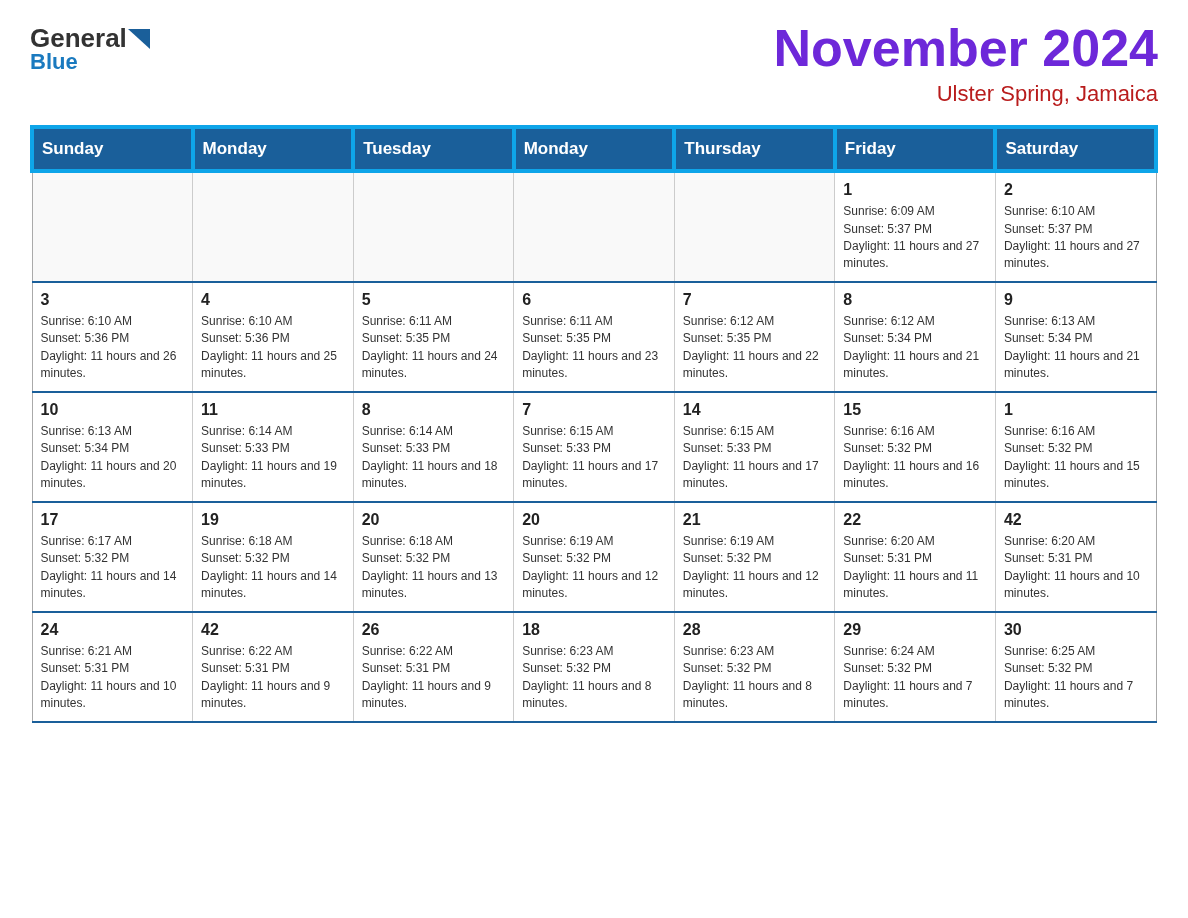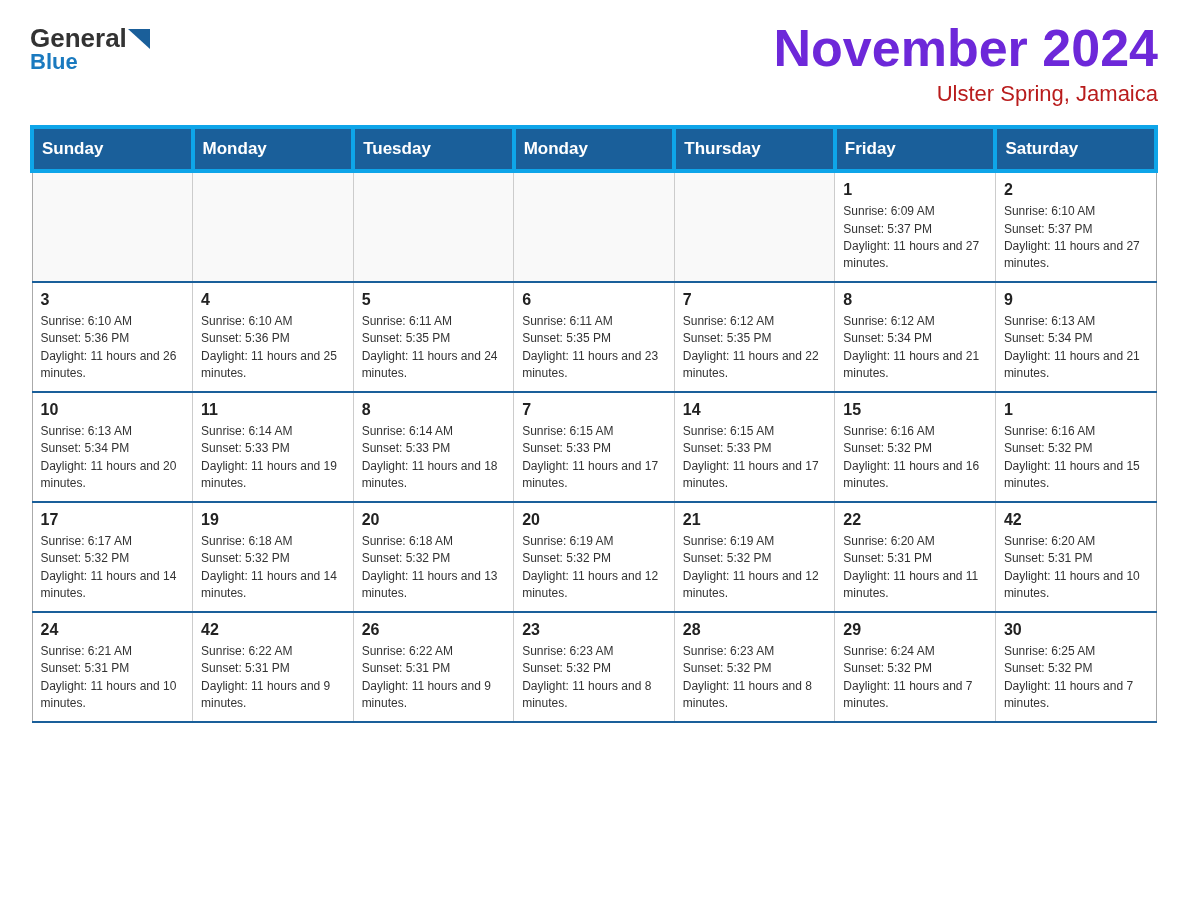--- a/index.html
+++ b/index.html
@@ -240,21 +240,21 @@
         </td>
         <td>
           <span class="day-num">42</span>
           <div class="day-info">Sunrise: 6:22 AM<br>Sunset: 5:31 PM<br>Daylight: 11 hours and 9 minutes.</div>
         </td>
         <td>
           <span class="day-num">26</span>
           <div class="day-info">Sunrise: 6:22 AM<br>Sunset: 5:31 PM<br>Daylight: 11 hours and 9 minutes.</div>
         </td>
         <td>
-          <span class="day-num">23</span>
+          <span class="day-num">18</span>
           <div class="day-info">Sunrise: 6:23 AM<br>Sunset: 5:32 PM<br>Daylight: 11 hours and 8 minutes.</div>
         </td>
         <td>
           <span class="day-num">28</span>
           <div class="day-info">Sunrise: 6:23 AM<br>Sunset: 5:32 PM<br>Daylight: 11 hours and 8 minutes.</div>
         </td>
         <td>
           <span class="day-num">29</span>
           <div class="day-info">Sunrise: 6:24 AM<br>Sunset: 5:32 PM<br>Daylight: 11 hours and 7 minutes.</div>
         </td>

